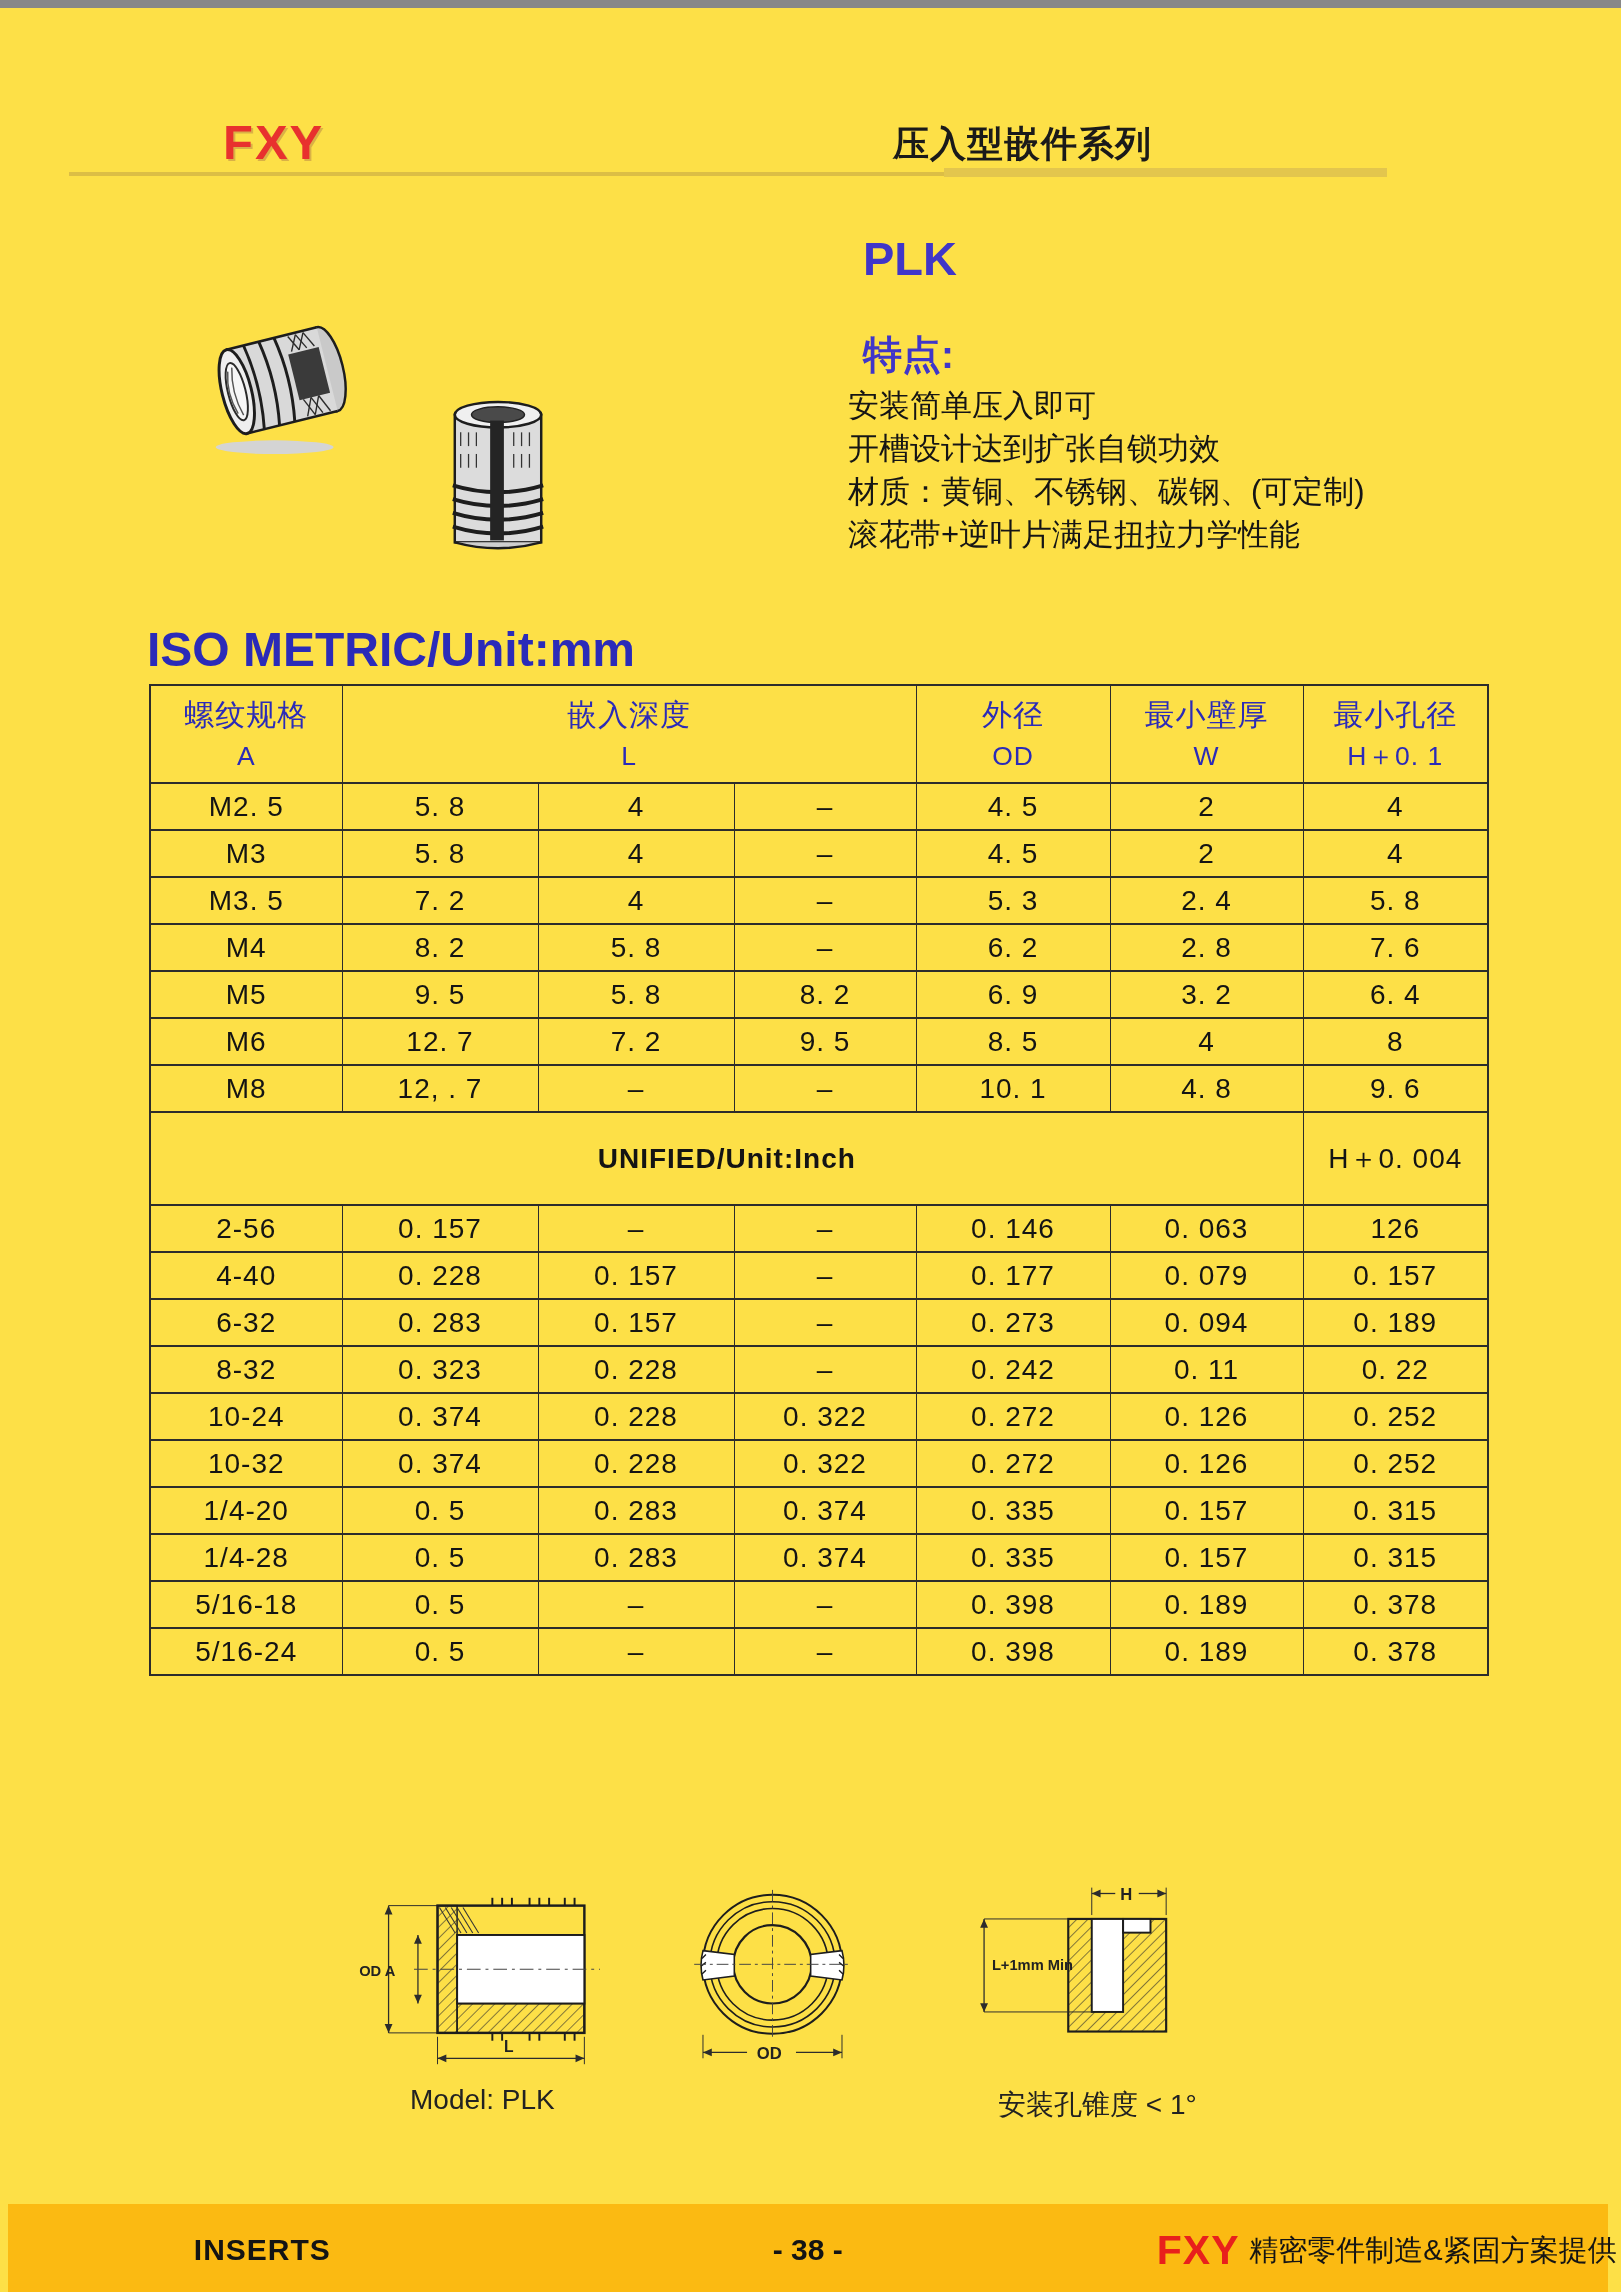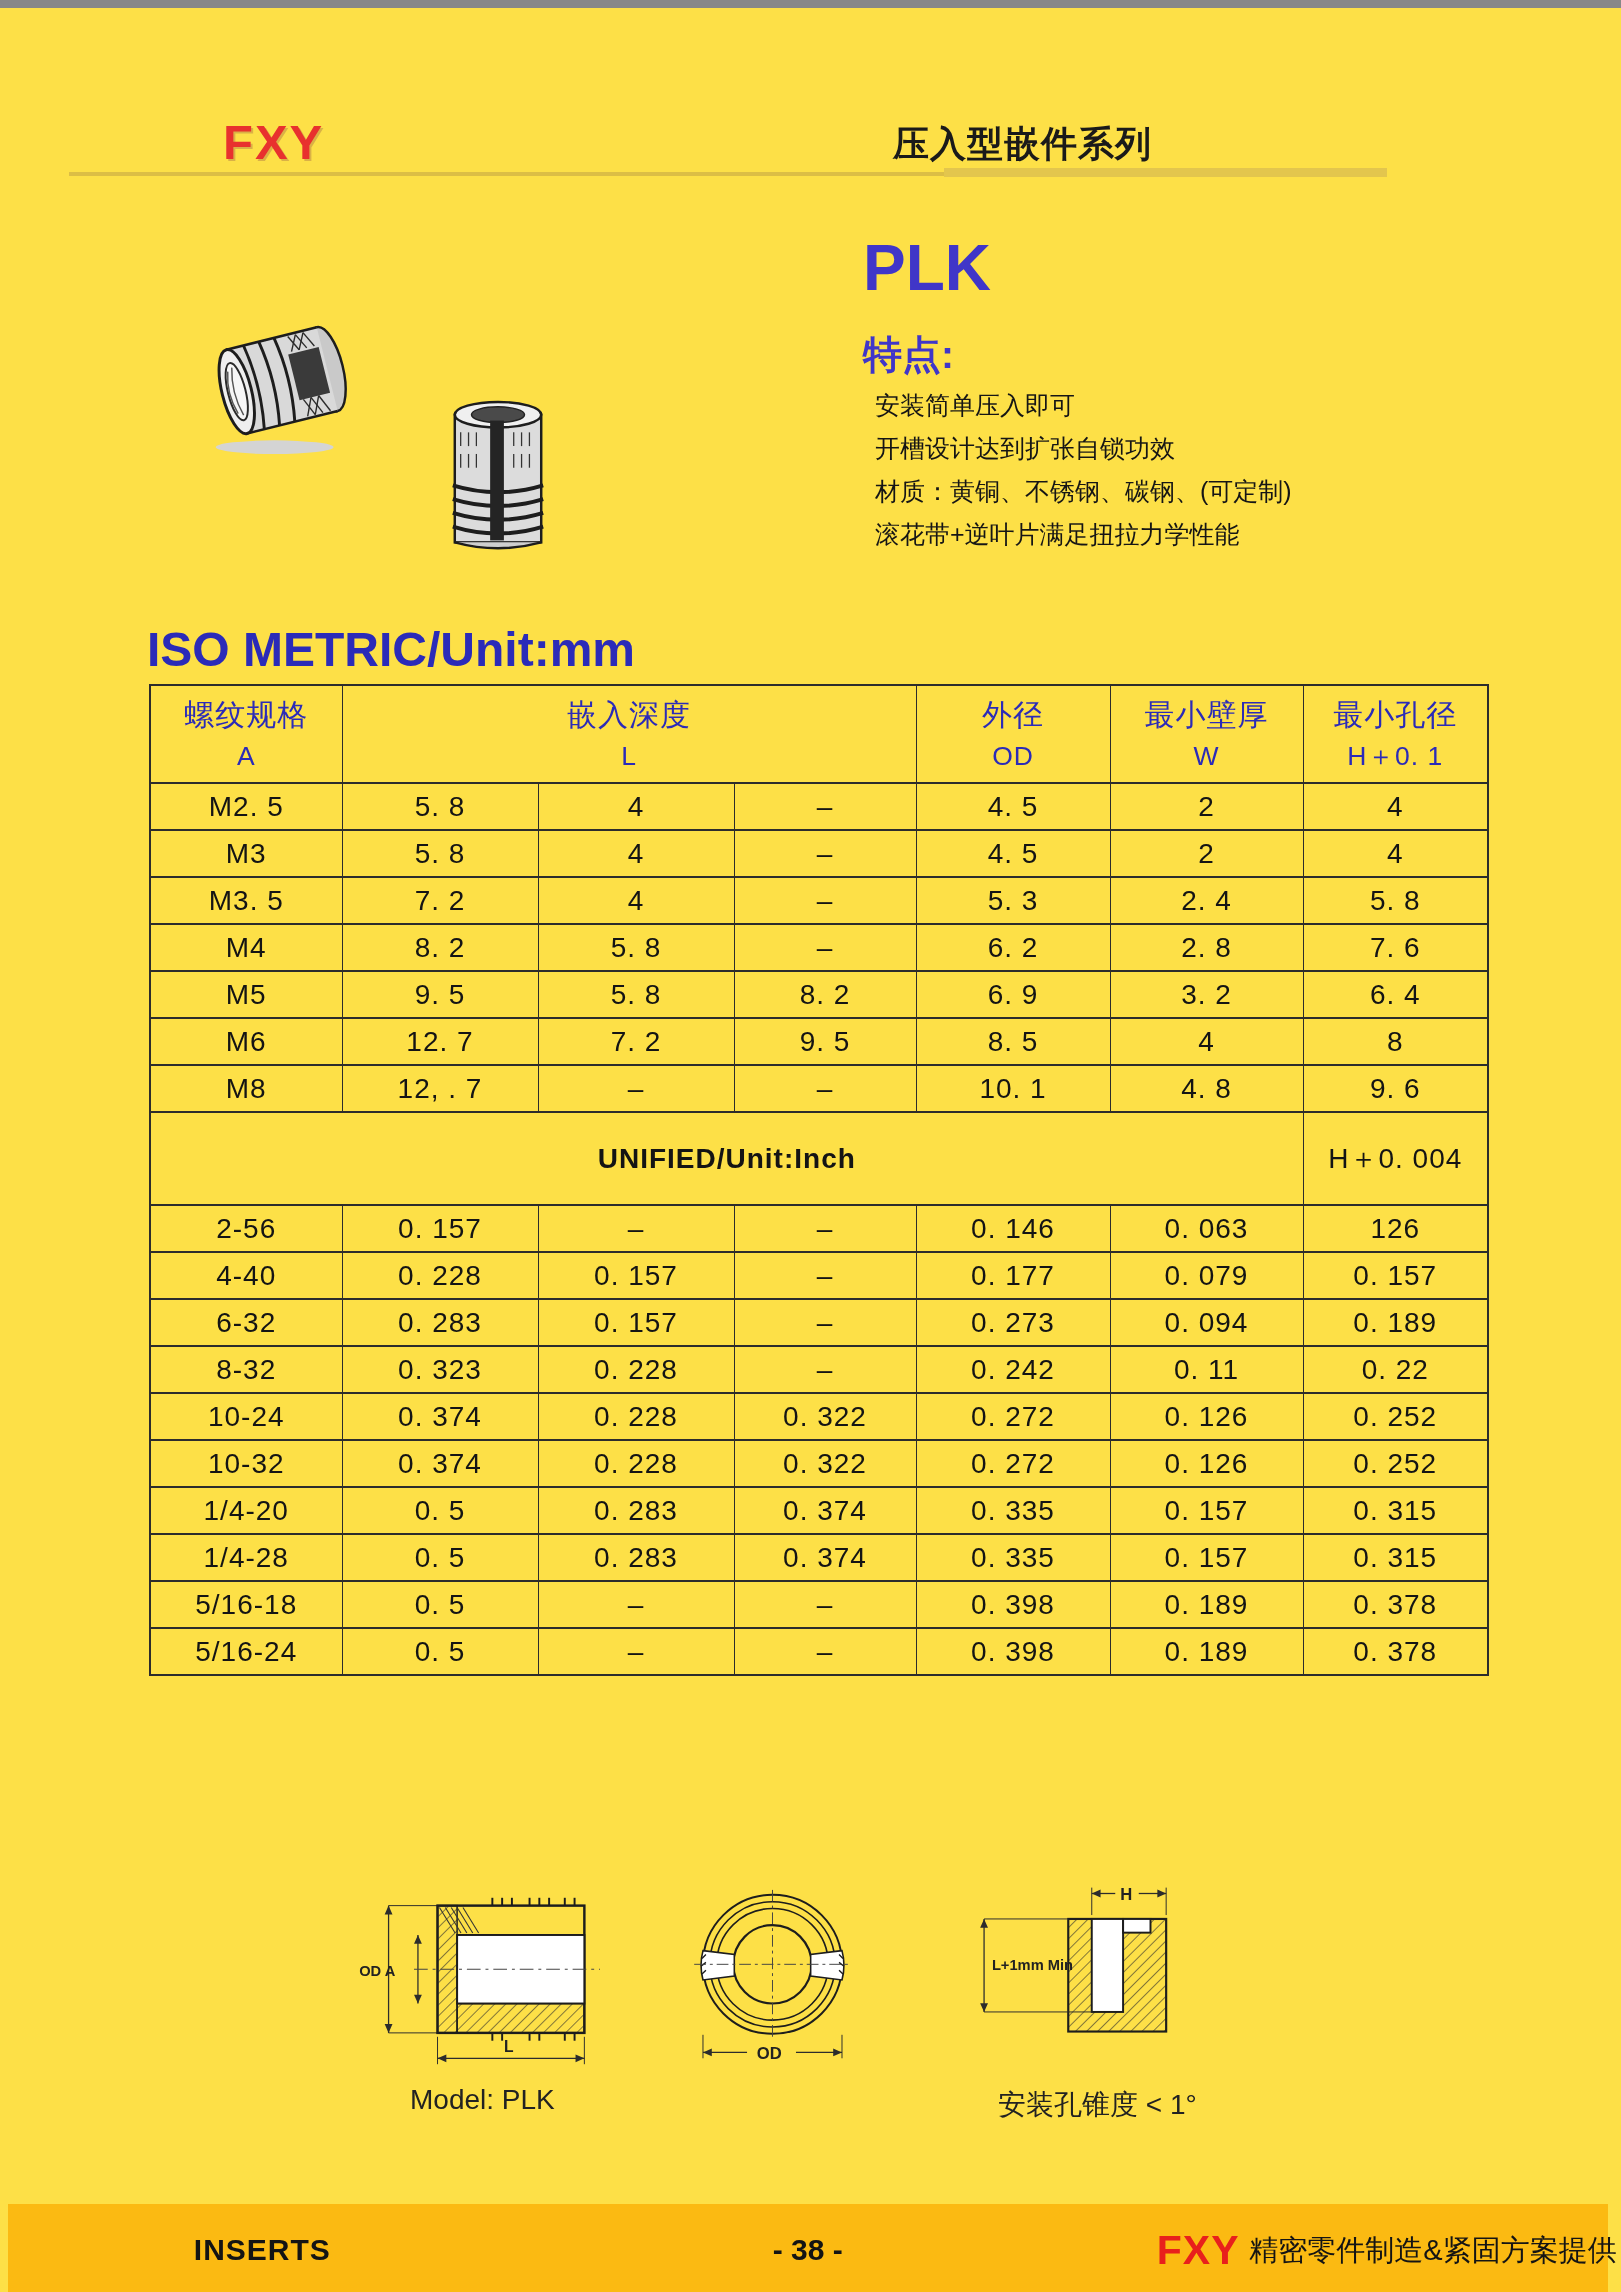--- a/index.html
+++ b/index.html
@@ -12,23 +12,23 @@
     position:absolute; left:223px; top:106px; font-size:49px; font-weight:bold;
     color:#e8312e; letter-spacing:2px; text-shadow:2px 2px 0 rgba(140,70,70,.3);
   }
   .series-title{
     position:absolute; right:469px; top:112px; font-size:36px; font-weight:bold; color:#1a1a1a;
     letter-spacing:1px;
   }
   .rule-thin{position:absolute; left:69px; top:164px; width:1318px; height:3.9px; background:#dcbe45;}
   .rule-thick{position:absolute; left:944px; top:160px; width:443px; height:8.8px; background:#e3c64d;}
   
-  .plk-title{position:absolute; left:863px; top:223px; font-size:64px; font-weight:bold; color:#4036c8;text-align:right;}
+  .plk-title{position:absolute; left:863px; top:223px; font-size:47px; font-weight:bold; color:#4036c8;text-align:right;}
   .features-title{position:absolute; left:863px; top:320px; font-size:39px; font-weight:bold; color:#4036c8;}
-  .features{position:absolute; left:875px; top:376px; font-size:25px; color:#151515; line-height:43px; white-space:nowrap;}
+  .features{position:absolute; left:848px; top:376px; font-size:31px; color:#151515; line-height:43px; white-space:nowrap;}
   
   .iso-title{position:absolute; left:147px; top:614px; font-size:48px; font-weight:bold; color:#2b2bb8;}
   
   table.spec{
     position:absolute; left:149px; top:676px; width:1339px;
     border-collapse:collapse; table-layout:fixed;
     border:2.9px solid #2c2c2c;
   }
   table.spec td{
     border:2px solid #2c2c2c; border-left-width:1.5px; border-right-width:1.5px;

